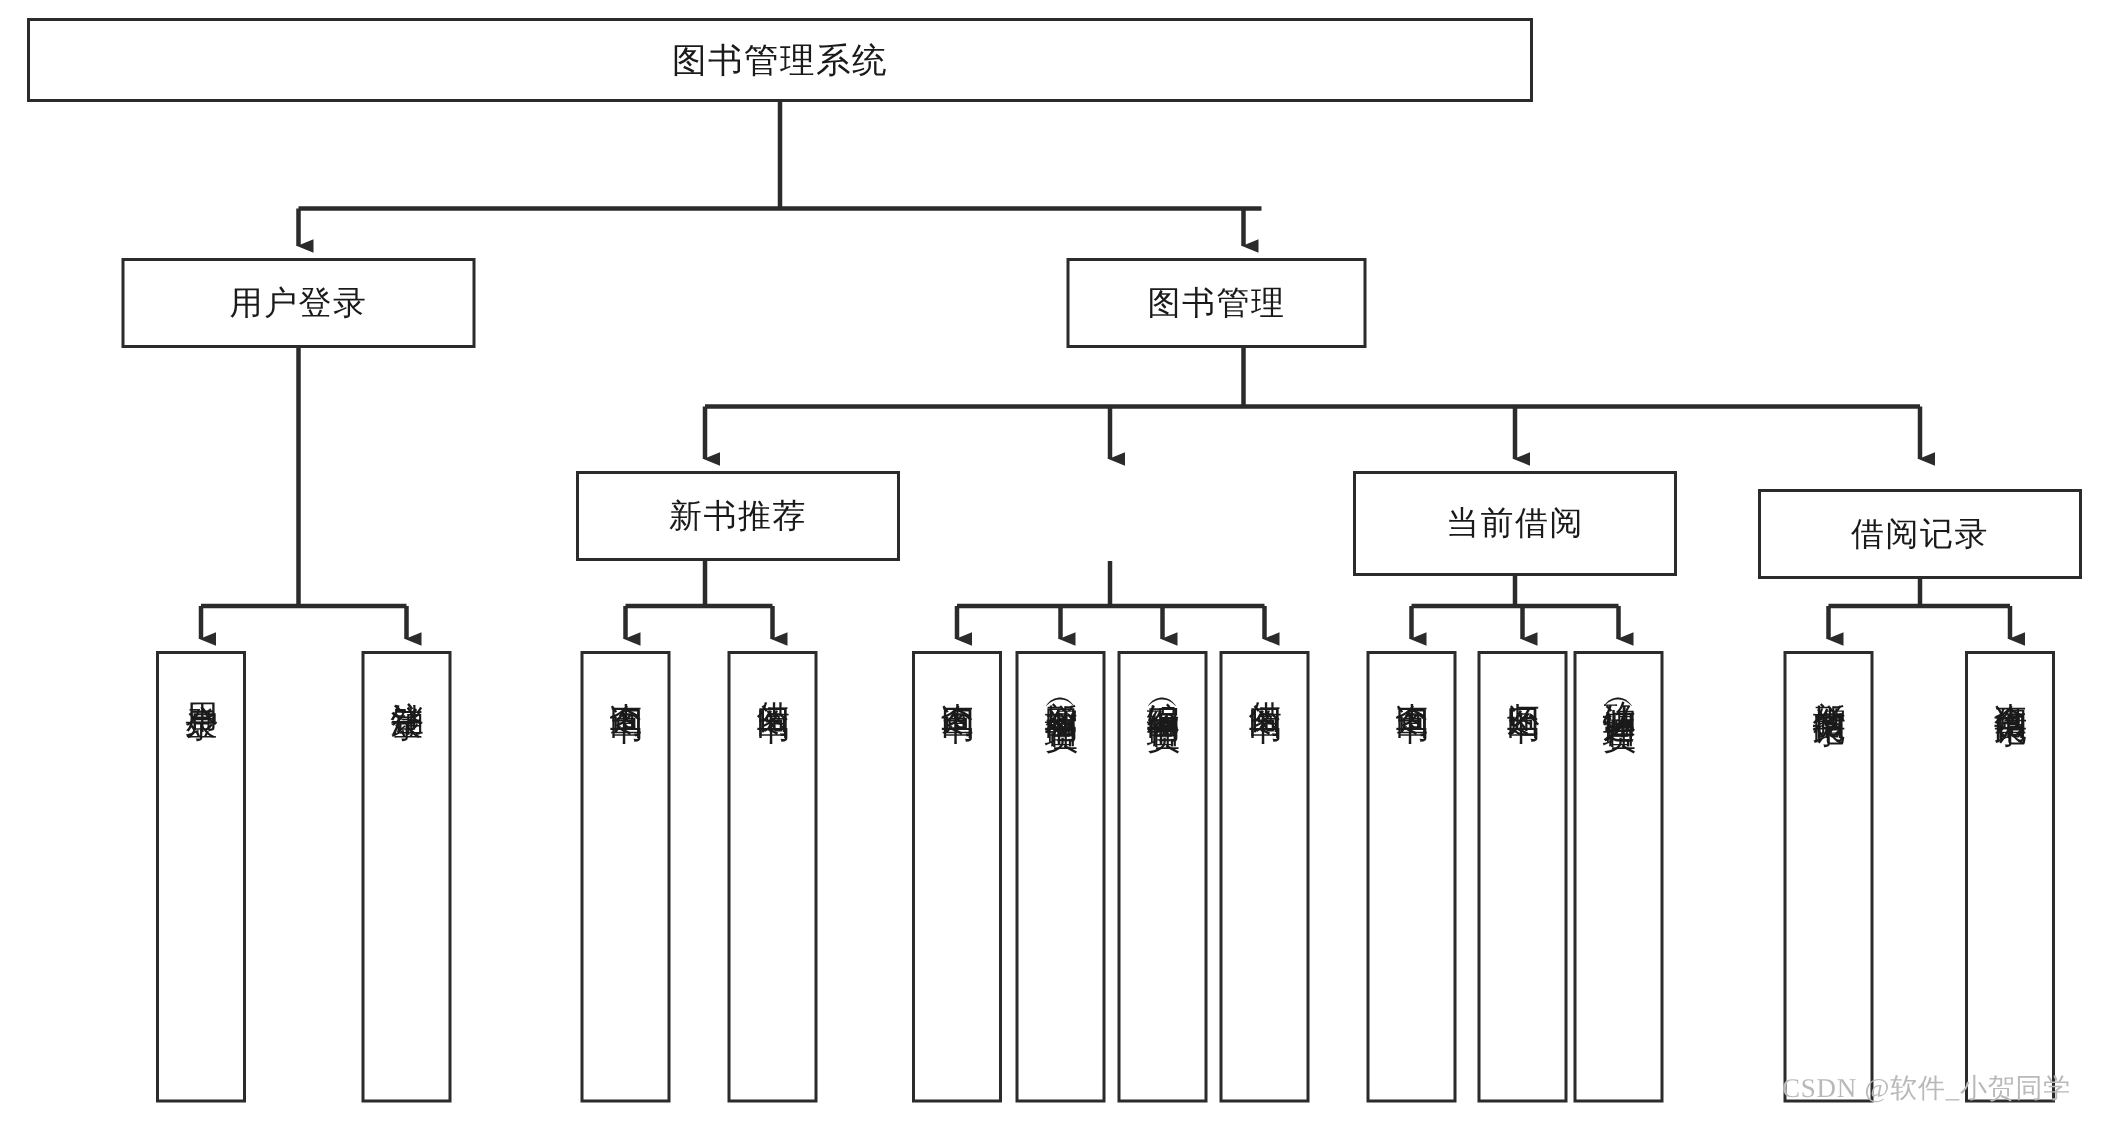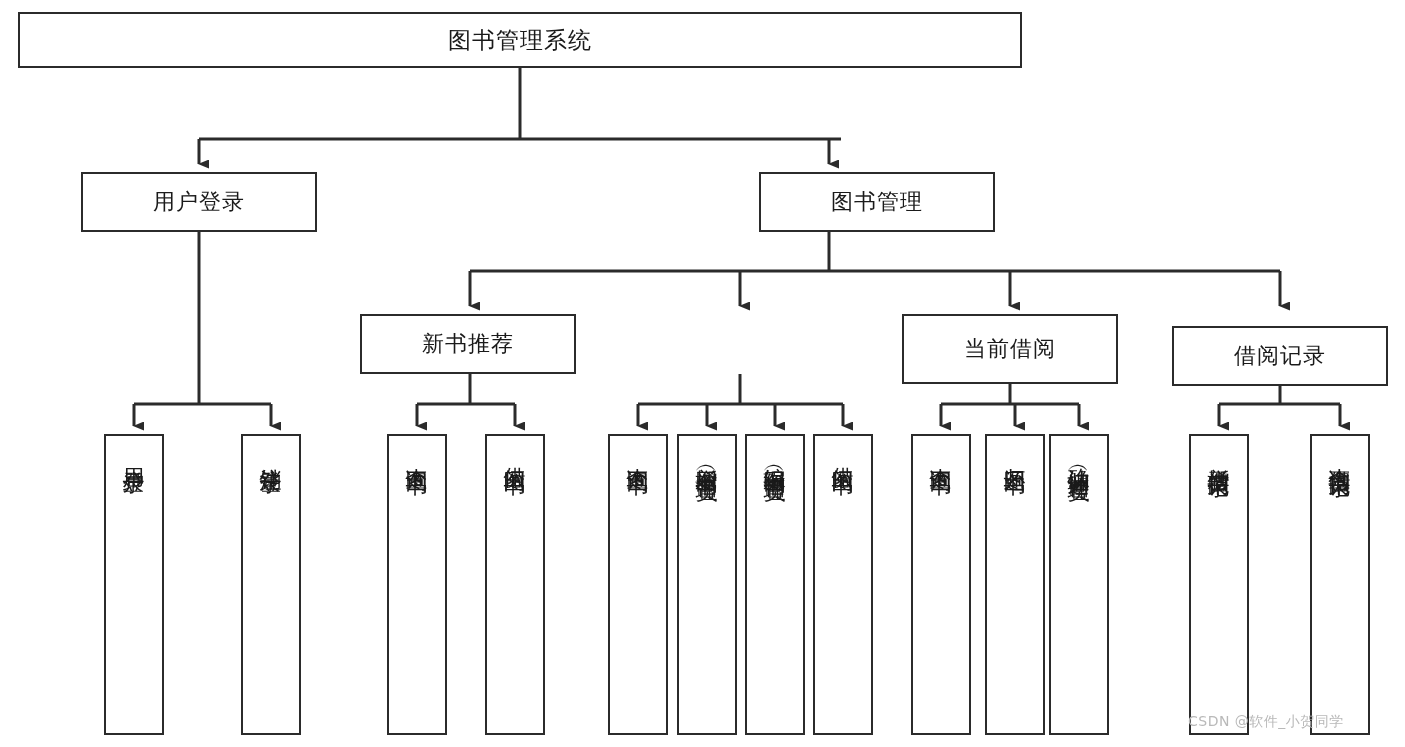--- a/index.html
+++ b/index.html
@@ -53,24 +53,25 @@
     line-height: 1.05;
     white-space: nowrap;
   }
   .node.title {
     font-size: 23px;
   }
   #watermark {
     position: absolute;
     left: 1188px;
     top: 713px;
-    font-size: 14px;
+    font-size: 18px;
     color: #b9b9b9;
     white-space: nowrap;
     letter-spacing: 0.5px;
+    font-family: Liberation Serif, serif;
   }
 </style>
 </head>
 <body>
 
 <div id="canvas">
 
   <svg id="wires" viewBox="0 0 1405 747" xmlns="http://www.w3.org/2000/svg">
     <defs>
       <marker id="arw" markerWidth="9" markerHeight="11" refX="4.5" refY="10" orient="auto-start-reverse" markerUnits="userSpaceOnUse">
@@ -122,25 +123,25 @@
     </g>
   </svg>
 
   <div class="node horiz title" style="left:18px;top:12px;width:1004px;height:56px;">
     <span>图书管理系统</span>
   </div>
 
   <div class="node horiz" style="left:81px;top:172px;width:236px;height:60px;">
     <span>用户登录</span>
   </div>
-  <div class="node horiz" style="left:711px;top:172px;width:236px;height:60px;margin-left:48px;">
+  <div class="node horiz" style="left:711px;top:172px;width:200px;height:60px;">
     <span>图书管理</span>
   </div>
 
-  <div class="node horiz" style="left:360px;top:314px;width:216px;height:60px;">
+  <div class="node horiz" style="left:384px;top:314px;width:216px;height:60px;">
     <span>新书推荐</span>
   </div>
   <div class="node horiz" style="left:902px;top:314px;width:216px;height:70px;">
     <span>当前借阅</span>
   </div>
   <div class="node horiz" style="left:1172px;top:326px;width:216px;height:60px;">
     <span>借阅记录</span>
   </div>
 
   <div class="node vert" style="left:104px;top:434px;width:60px;height:301px;">

